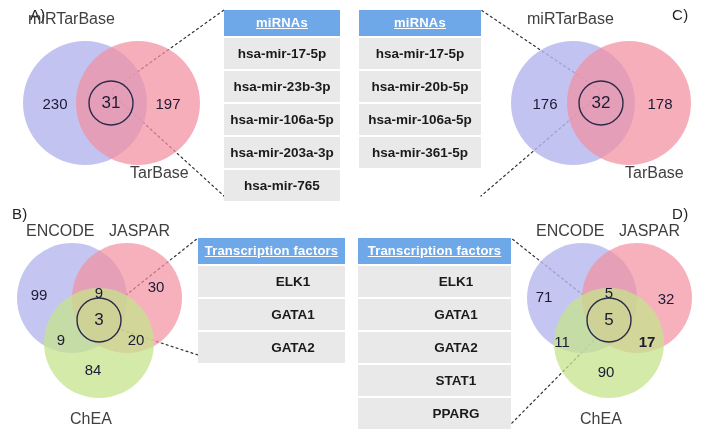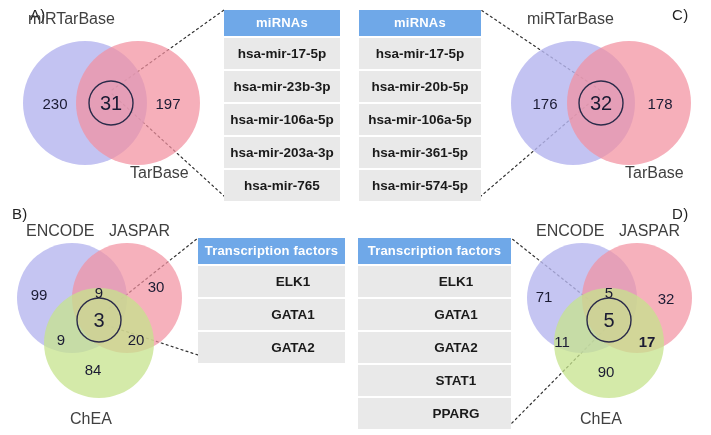--- a/index.html
+++ b/index.html
@@ -39,35 +39,36 @@
     color: #404040;
     white-space: nowrap;
   }
   .venn-count {
     position: absolute;
     font-size: 15px;
     color: #1b1b33;
     white-space: nowrap;
     transform: translate(-50%, -50%);
   }
-  .venn-count.big { font-size: 20px; }
+  .venn-count.big { font-size: 17px; }
   
   .tbl {
     position: absolute;
     background: #ffffff;
   }
   .tbl-head {
     background: #6fa8e8;
     color: #ffffff;
     font-weight: bold;
     font-size: 13px;
     text-align: center;
     line-height: 26px;
     height: 26px;
     letter-spacing: .2px;
+    text-decoration: underline;
   }
   .tbl-row {
     background: #e9e9e9;
     color: #1a1a1a;
     font-size: 13.5px;
     text-align: center;
     height: 31px;
     line-height: 31px;
     border-top: 2px solid #ffffff;
     white-space: nowrap;
@@ -127,21 +128,20 @@
     <div class="tbl-row">hsa-mir-203a-3p</div>
     <div class="tbl-row">hsa-mir-765</div>
   </div>
 
   <div class="tbl mirna" style="left:359px; top:10px; width:122px;">
     <div class="tbl-head">miRNAs</div>
     <div class="tbl-row">hsa-mir-17-5p</div>
     <div class="tbl-row">hsa-mir-20b-5p</div>
     <div class="tbl-row">hsa-mir-106a-5p</div>
     <div class="tbl-row">hsa-mir-361-5p</div>
-    <div class="tbl-row">hsa-mir-574-5p</div>
   </div>
 
   <div class="panel-letter" style="left:672px; top:6px;">C)</div>
 
   <div class="venn" style="left:505px; top:28px;">
     <svg width="200" height="150" viewBox="0 0 200 150">
       <circle cx="68" cy="75" r="62" fill="#b6b6ef" fill-opacity="0.82"></circle>
       <circle cx="124" cy="75" r="62" fill="#f2909f" fill-opacity="0.72"></circle>
       <circle cx="96" cy="75" r="22" fill="none" stroke="#2b2b4a" stroke-width="1.4"></circle>
     </svg>

